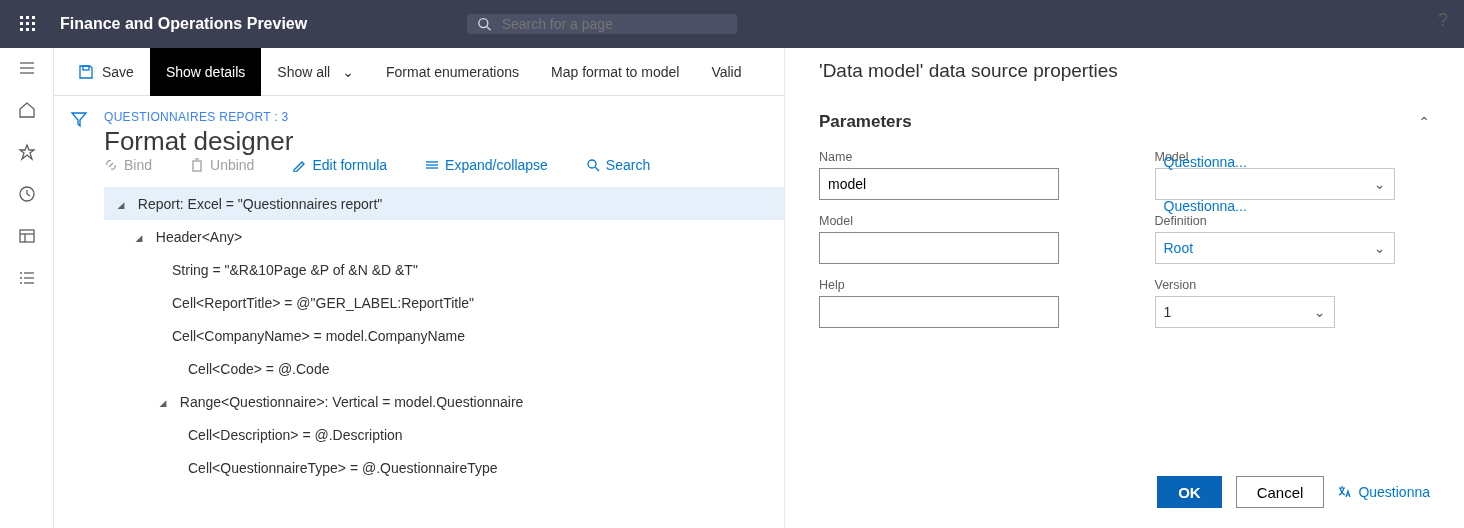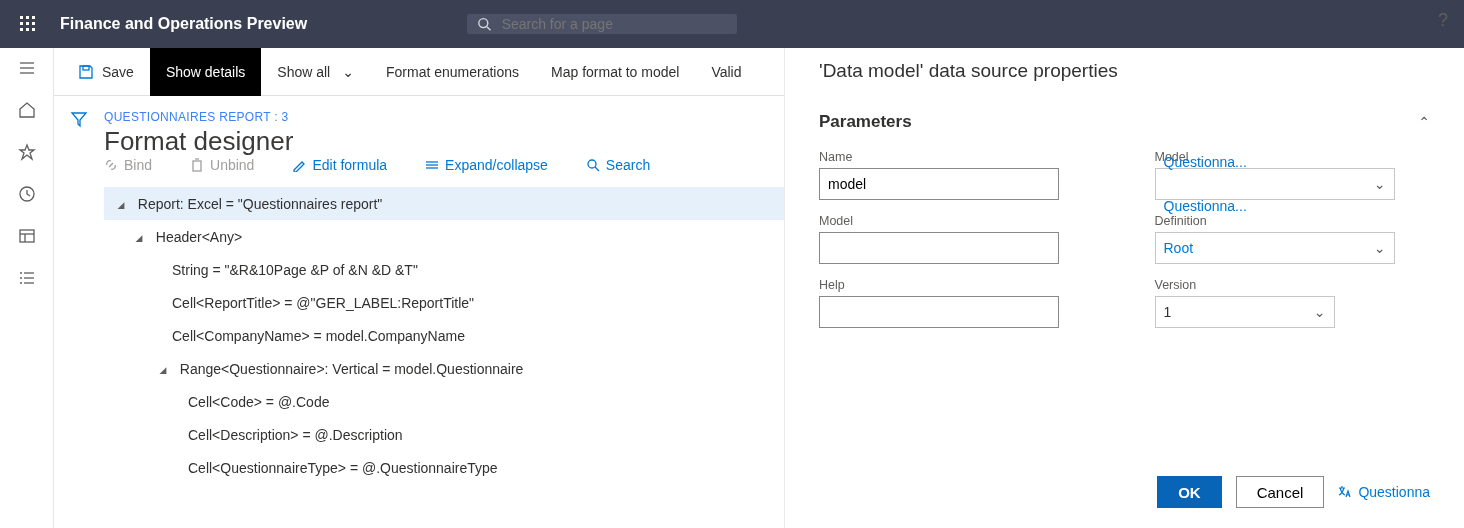--- a/index.html
+++ b/index.html
@@ -225,25 +225,25 @@
               <span>String = "&amp;R&amp;10Page &amp;P of &amp;N &amp;D &amp;T"</span>
             </div>
           <div class="row indent3">
               <span class="tw"></span>
               <span>Cell&lt;ReportTitle&gt; = @"GER_LABEL:ReportTitle"</span>
             </div>
           <div class="row indent3">
               <span class="tw"></span>
               <span>Cell&lt;CompanyName&gt; = model.CompanyName</span>
             </div>
+          <div class="row indent4">
+              <span class="tw"></span>
+              <span>Cell&lt;Code&gt; = @.Code</span>
+            </div>
           <div class="row indent3"><span class="tw exp"></span>&nbsp;&nbsp;<span>Range&lt;Questionnaire&gt;: Vertical = model.Questionnaire</span></div>
-          <div class="row indent4">
-              <span class="tw"></span>
-              <span>Cell&lt;Code&gt; = @.Code</span>
-            </div>
           <div class="row indent4">
               <span class="tw"></span>
               <span>Cell&lt;Description&gt; = @.Description</span>
             </div>
           <div class="row indent4">
               <span class="tw"></span>
               <span>Cell&lt;QuestionnaireType&gt; = @.QuestionnaireType</span>
             </div>
         </div>
       </div>

